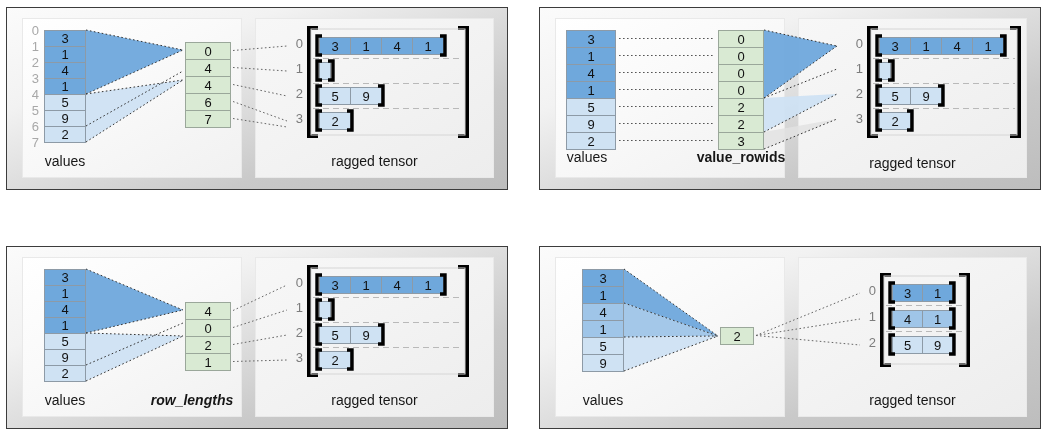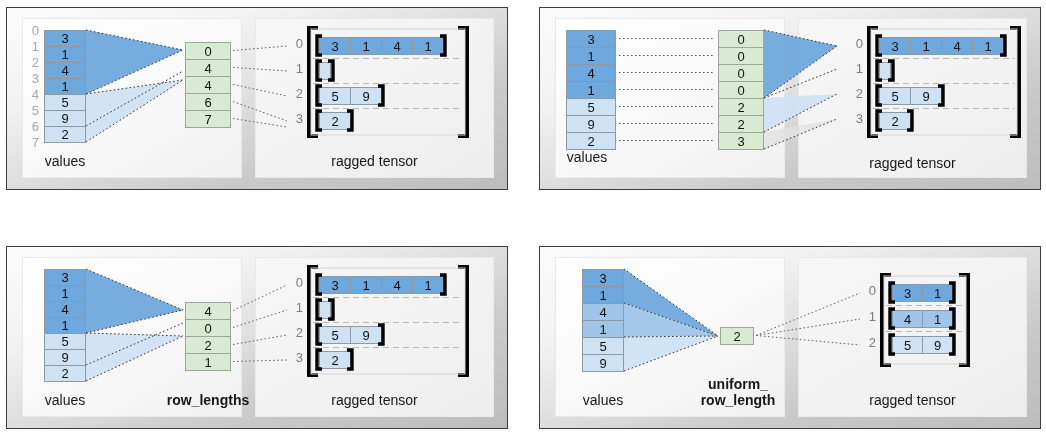--- a/index.html
+++ b/index.html
@@ -231,20 +231,21 @@
         <div class="gbox" style="left: 178px; top: 90px; width: 46px; height: 18px;">
           <span>2</span>
         </div>
         <div class="gbox" style="left: 178px; top: 107px; width: 46px; height: 18px;">
           <span>2</span>
         </div>
         <div class="gbox" style="left: 178px; top: 124px; width: 46px; height: 18px;">
           <span>3</span>
         </div>
         <div class="cap" style="left: 4px; top: 142px; width: 86px;">values</div>
+        <div class="cap b" style="left: 120px; top: 142px; width: 162px;">value_rowids</div>
         <div class="cap" style="left: 266px; top: 148px; width: 213px;">ragged tensor</div>
         <div class="rowlbl" style="left: 309px; top: 29px;">0</div>
         <div class="rowlbl" style="left: 309px; top: 54px;">1</div>
         <div class="rowlbl" style="left: 309px; top: 79px;">2</div>
         <div class="rowlbl" style="left: 309px; top: 104px;">3</div>
         <div class="rcell" style="left: 339px; top: 29px; width: 32px; height: 18px; background: rgb(111, 168, 220);">
           <span>3</span>
         </div>
         <div class="rcell" style="left: 370px; top: 29px; width: 32px; height: 18px; background: rgb(111, 168, 220);">
           <span>1</span>
@@ -330,21 +331,21 @@
         <div class="gbox" style="left: 178px; top: 72px; width: 46px; height: 18px;">
           <span>0</span>
         </div>
         <div class="gbox" style="left: 178px; top: 89px; width: 46px; height: 18px;">
           <span>2</span>
         </div>
         <div class="gbox" style="left: 178px; top: 106px; width: 46px; height: 18px;">
           <span>1</span>
         </div>
         <div class="cap" style="left: 15px; top: 146px; width: 86px;">values</div>
-        <div class="cap b" style="left: 120px; top: 146px; width: 162px;">row_lengths</div>
+        <div class="cap b" style="left: 104px; top: 146px; width: 162px; font-style: italic;">row_lengths</div>
         <div class="cap" style="left: 256px; top: 146px; width: 223px;">ragged tensor</div>
         <div class="rowlbl" style="left: 282px; top: 29px;">0</div>
         <div class="rowlbl" style="left: 282px; top: 54px;">1</div>
         <div class="rowlbl" style="left: 282px; top: 79px;">2</div>
         <div class="rowlbl" style="left: 282px; top: 104px;">3</div>
         <div class="rcell" style="left: 312px; top: 29px; width: 32px; height: 18px; background: rgb(111, 168, 220);">
           <span>3</span>
         </div>
         <div class="rcell" style="left: 343px; top: 29px; width: 32px; height: 18px; background: rgb(111, 168, 220);">
           <span>1</span>
@@ -414,22 +415,20 @@
         <div class="vbox" style="left: 42px; top: 90px; width: 42px; height: 18px; background: rgb(207, 226, 243);">
           <span>5</span>
         </div>
         <div class="vbox" style="left: 42px; top: 107px; width: 42px; height: 18px; background: rgb(207, 226, 243);">
           <span>9</span>
         </div>
         <div class="gbox" style="left: 180px; top: 80px; width: 34px; height: 18px;">
           <span>2</span>
         </div>
         <div class="cap" style="left: 20px; top: 146px; width: 86px;">values</div>
-        <div class="cap b" style="left: 118px; top: 130px; width: 160px;">uniform_
-row_length</div>
         <div class="cap" style="left: 266px; top: 146px; width: 213px;">ragged tensor</div>
         <div class="rowlbl" style="left: 322px; top: 37px;">0</div>
         <div class="rowlbl" style="left: 322px; top: 63px;">1</div>
         <div class="rowlbl" style="left: 322px; top: 89px;">2</div>
         <div class="rcell" style="left: 352px; top: 37px; width: 31px; height: 18px; background: rgb(111, 168, 220);">
           <span>3</span>
         </div>
         <div class="rcell" style="left: 382px; top: 37px; width: 31px; height: 18px; background: rgb(111, 168, 220);">
           <span>1</span>
         </div>

